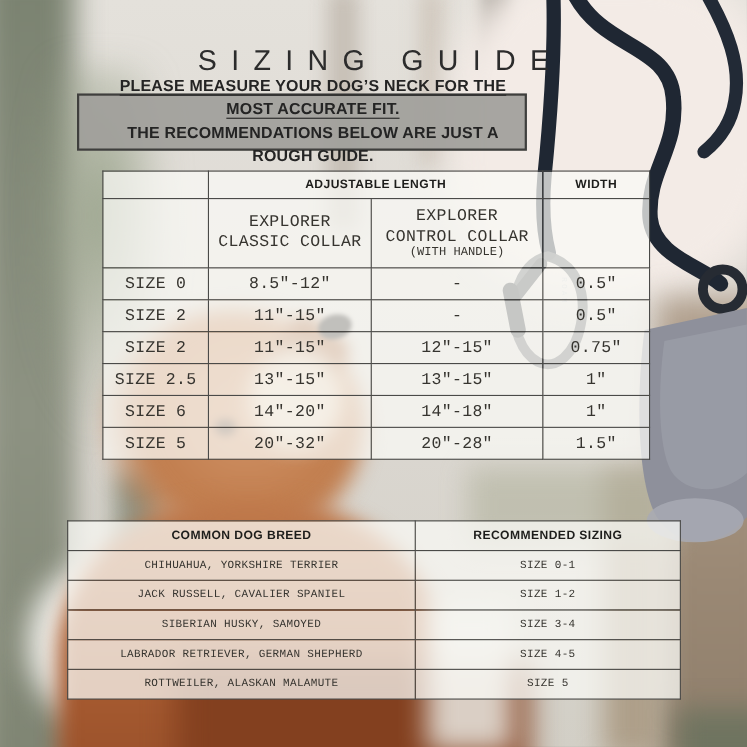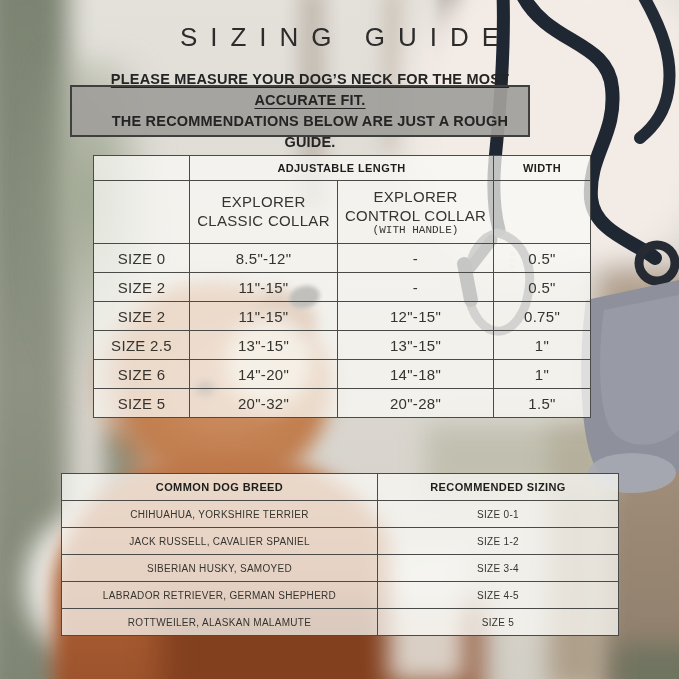--- a/index.html
+++ b/index.html
@@ -33,33 +33,33 @@
   .dog-body{left:52px;top:455px;width:350px;height:310px;border-radius:45% 45% 0 0;
             background:linear-gradient(180deg,#c07a4c 0%,#a65a30 55%,#8f4a26 100%);filter:blur(9px);}
   .dog-dark{left:160px;top:602px;width:320px;height:110px;background:#83401f;filter:blur(14px);}
   .chest-light{left:388px;top:548px;width:78px;height:135px;background:#eae9e3;filter:blur(12px);opacity:.85;}
 
   #leash-svg{left:0;top:0;width:679px;height:679px;}
   .carabiner-brand{left:508px;top:252px;font-size:7px;color:#c9ccd0;writing-mode:vertical-rl;
                    letter-spacing:2px;opacity:.85;font-family:"Liberation Mono",monospace;}
 
   
-  #page-title{left:0;top:22px;width:679px;text-align:center;font-size:26px;letter-spacing:13px;
+  #page-title{left:0;top:40px;width:679px;text-align:center;font-size:26px;letter-spacing:13px;
               padding-left:13px;box-sizing:border-box;color:#2c2c2c;font-weight:400;}
-  #notice{left:70px;top:85px;width:460px;height:52px;box-sizing:border-box;
+  #notice{left:70px;top:85px;width:409px;height:52px;box-sizing:border-box;
           background:rgba(160,159,155,0.93);border:2px solid #3f3f3d;
           display:flex;flex-direction:column;justify-content:center;text-align:center;
           font-weight:bold;font-size:14.5px;line-height:1.45;color:#242424;letter-spacing:.2px;padding-left:20px;}
   #notice .u{text-decoration:underline;text-underline-offset:3px;}
 
   table{border-collapse:collapse;table-layout:fixed;position:absolute;}
   td{border:1px solid #4a4a48;background:rgba(250,249,246,0.74);
      text-align:center;vertical-align:middle;padding:0 4px;overflow:hidden;}
   .th{font-weight:bold;font-size:11px;color:#1d1d1b;letter-spacing:.4px;font-family:Liberation Sans, sans-serif;}
-  .thin{font-family:Liberation Sans, sans-serif;font-size:15px;color:#36342f;letter-spacing:.3px;}
+  .thin{font-family:Liberation Mono, monospace;font-size:15px;color:#36342f;letter-spacing:.3px;}
   .note{font-family:"Liberation Mono",monospace;font-size:11px;color:#36342f;line-height:1;}
   #size-table{left:93px;top:155px;width:497px;}
   #size-table tr.hr1 td{height:24px;}
   #size-table tr.hr2 td{height:62px;line-height:1.25;}
   #size-table tr.dr td{height:28px;}
   #breed-table{left:61px;top:473px;width:557px;}
   #breed-table tr td{height:26px;}
   #breed-table .thin{font-size:10px;}
 </style>
 </head>

